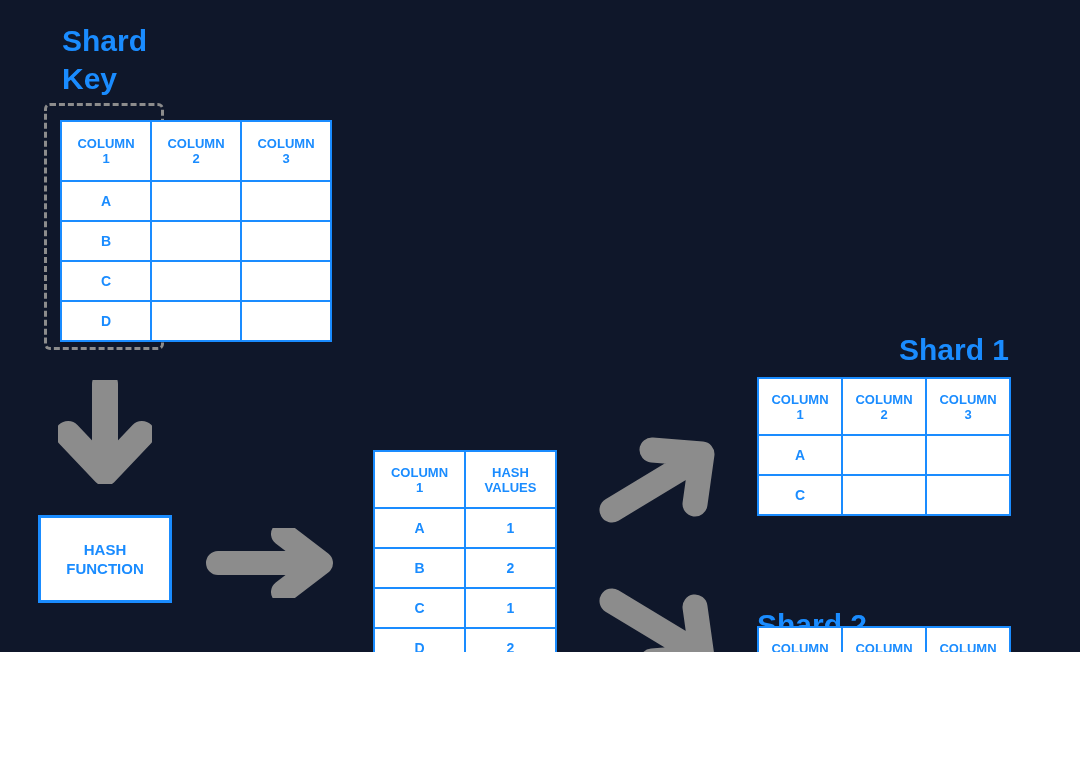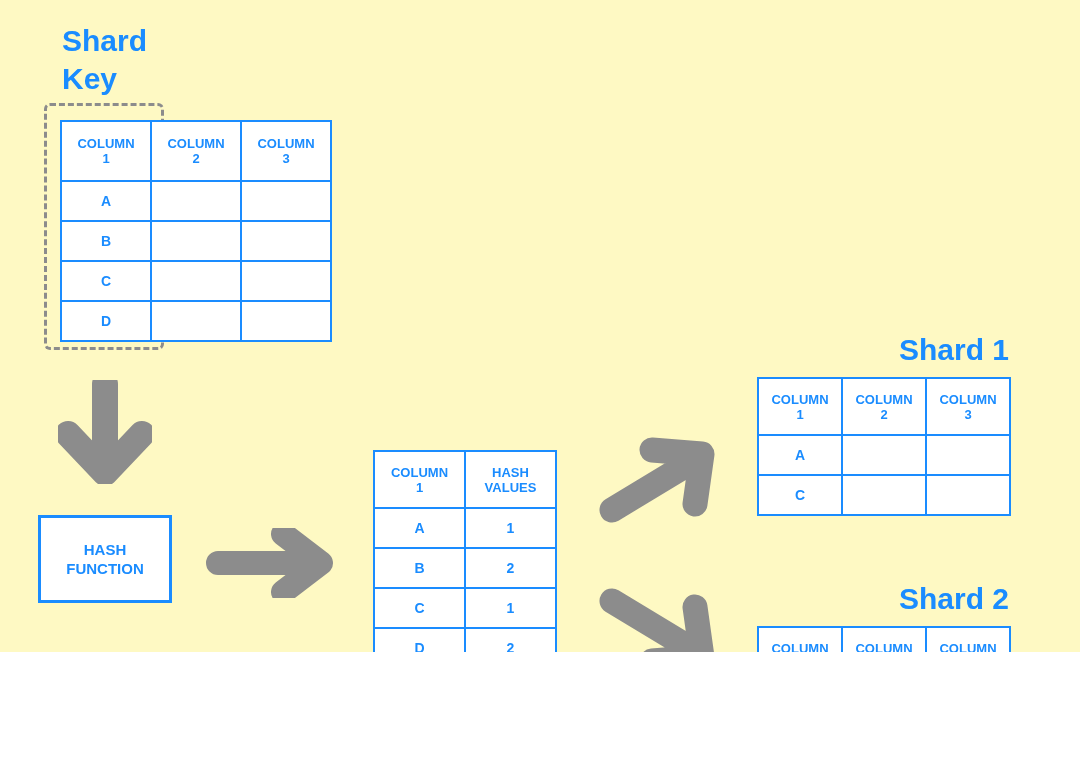--- a/index.html
+++ b/index.html
@@ -7,37 +7,37 @@
     padding: 0;
     background: #ffffff;
   }
   body {
     font-family: "Liberation Sans", sans-serif;
   }
   #canvas {
     position: relative;
     width: 1080px;
     height: 652px;
-    background: #fef9c3;
+    background: #0f172a;
     overflow: hidden;
   }
 
   
   .title {
     position: absolute;
     color: #1a8cff;
     font-weight: bold;
     font-size: 30px;
     line-height: 38px;
     letter-spacing: 0px;
     white-space: pre-line;
   }
   #shard-key-title { left: 62px; top: 22px; width: 130px; }
   #shard1-title { left: 757px; top: 331px; width: 252px; text-align: right; }
-  #shard2-title { left: 757px; top: 580px; width: 252px; text-align: right; }
+  #shard2-title { left: 757px; top: 606px; width: 252px; text-align: left; }
 
   
   .tbl {
     position: absolute;
     border-collapse: collapse;
     border-spacing: 0;
     table-layout: fixed;
   }
   .tbl td {
     border: 2px solid #1a8cff;

